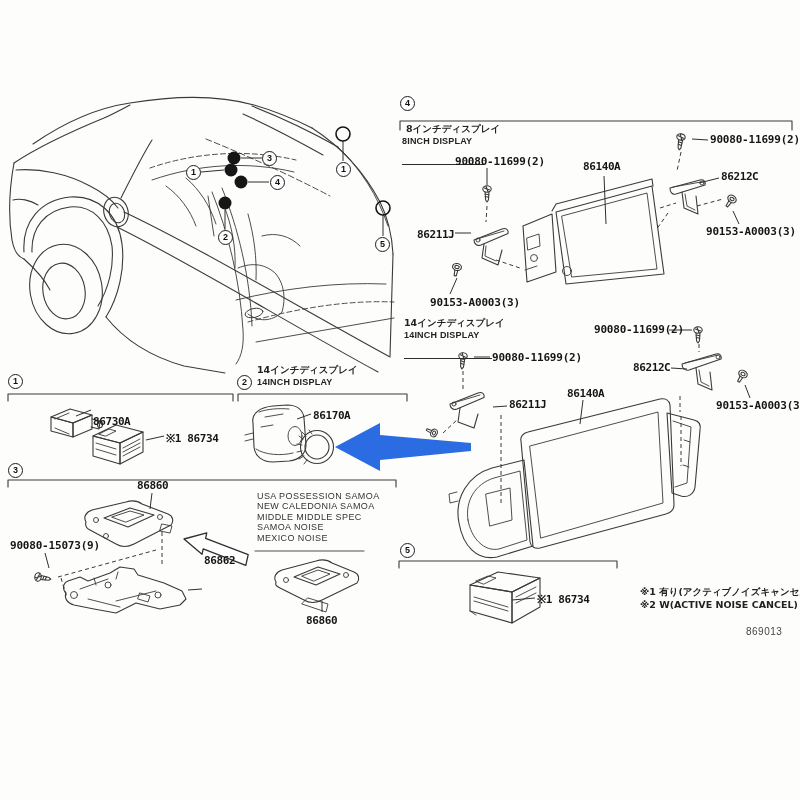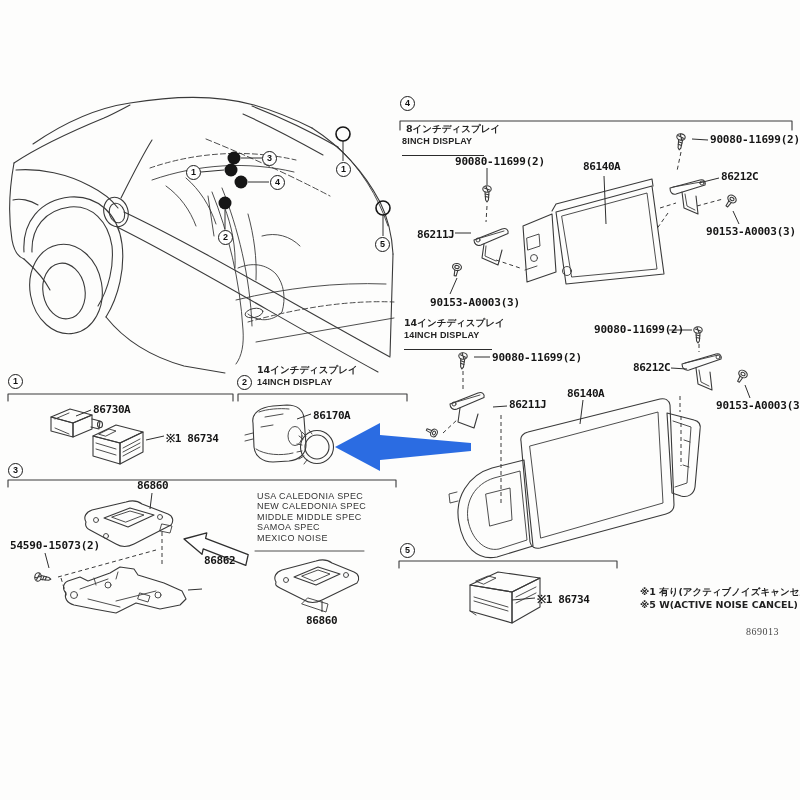--- a/index.html
+++ b/index.html
@@ -11,28 +11,28 @@
   .sk{fill:none;stroke:#3a3a3a;stroke-width:1.1;stroke-linecap:round;stroke-linejoin:round}
   .thin{stroke-width:0.9}
   .leader{fill:none;stroke:#2f2f2f;stroke-width:1}
   .dash{fill:none;stroke:#3a3a3a;stroke-width:1;stroke-dasharray:4 3}
   .dot{fill:#161616;stroke:none}
   .ring{fill:none;stroke:#161616;stroke-width:1.6}
   .lbl{position:absolute;font-family:"DejaVu Sans Mono",monospace;font-weight:bold;font-size:11px;color:#151515;white-space:nowrap;letter-spacing:-0.2px}
   .lbl.big{font-size:11px;letter-spacing:-0.4px}
   .jp{position:absolute;font-family:"DejaVu Sans",sans-serif;font-weight:bold;font-size:9.5px;color:#222;white-space:nowrap}
   .en{position:absolute;font-family:"Liberation Sans",sans-serif;font-weight:bold;font-size:9px;color:#222;white-space:nowrap;letter-spacing:.2px}
-  .en.u{border-bottom:1.2px solid #2b2b2b;padding-right:12px;padding-bottom:9px}
+  .en.u{border-bottom:1.2px solid #2b2b2b;padding-right:12px;padding-bottom:18px}
   .callout{position:absolute;width:15px;height:15px;border:1.4px solid #1d1d1d;border-radius:50%;background:#fff;
            color:#111;font-size:9px;font-weight:bold;display:flex;align-items:center;justify-content:center;
            font-family:"Liberation Sans",sans-serif;line-height:1}
   .specs{position:absolute;font-size:9px;color:#333;letter-spacing:.4px;line-height:10.4px;white-space:nowrap}
   .specs span{display:block}
   .note{position:absolute;font-family:"DejaVu Sans",sans-serif;font-weight:bold;font-size:9.5px;color:#222;white-space:nowrap}
-  .docid{position:absolute;font-family:Liberation Serif, serif;font-size:10px;color:#474747;letter-spacing:.5px}
+  .docid{position:absolute;font-family:Liberation Sans, sans-serif;font-size:10px;color:#474747;letter-spacing:.5px}
 </style>
 </head>
 <body>
 
 <div class="page">
 
 <svg class="art" width="800" height="800" viewBox="0 0 800 800">
   <defs>
     <g id="screw">
       <ellipse cx="0" cy="0" rx="4.2" ry="3.2"></ellipse>
@@ -300,38 +300,38 @@
 
 <div class="jp" style="left:404px;top:317px">14インチディスプレイ</div>
 <div class="en u" style="left:404px;top:330px">14INCH DISPLAY</div>
 <div class="lbl" style="left:492px;top:351px">90080-11699(2)</div>
 <div class="lbl" style="left:594px;top:323px">90080-11699(2)</div>
 <div class="lbl big" style="left:633px;top:361px">86212C</div>
 <div class="lbl big" style="left:509px;top:398px">86211J</div>
 <div class="lbl big" style="left:567px;top:387px">86140A</div>
 <div class="lbl" style="left:716px;top:399px">90153-A0003(3)</div>
 
-<div class="lbl big" style="left:93px;top:403px">86730A</div>
+<div class="lbl big" style="left:93px;top:415px">86730A</div>
 <div class="lbl big" style="left:166px;top:430px">※1 86734</div>
 
 <div class="jp" style="left:257px;top:364px">14インチディスプレイ</div>
 <div class="en" style="left:257px;top:377px">14INCH DISPLAY</div>
 <div class="lbl big" style="left:313px;top:409px">86170A</div>
 
 <div class="lbl big" style="left:137px;top:479px">86860</div>
-<div class="lbl" style="left:10px;top:539px">54590-15073(2)</div>
+<div class="lbl" style="left:10px;top:539px">90080-15073(9)</div>
 <div class="lbl big" style="left:204px;top:554px">86862</div>
 <div class="lbl big" style="left:306px;top:614px">86860</div>
 <div class="specs" style="left:257px;top:491px">
-  <span>USA CALEDONIA SPEC</span>
-  <span>NEW CALEDONIA SPEC</span>
+  <span>USA POSSESSION SAMOA</span>
+  <span>NEW CALEDONIA SAMOA</span>
   <span>MIDDLE MIDDLE SPEC</span>
-  <span>SAMOA SPEC</span>
+  <span>SAMOA NOISE</span>
   <span>MEXICO NOISE</span>
 </div>
 
 <div class="lbl big" style="left:537px;top:591px">※1 86734</div>
 
 <div class="note" style="left:640px;top:586px">※1 有り(アクティブノイズキャンセル)</div>
-<div class="note" style="left:640px;top:599px">※5 W(ACTIVE NOISE CANCEL)</div>
+<div class="note" style="left:640px;top:599px">※2 W(ACTIVE NOISE CANCEL)</div>
 <div class="docid" style="left:746px;top:626px">869013</div>
 
 </div>
 
 </body></html>

